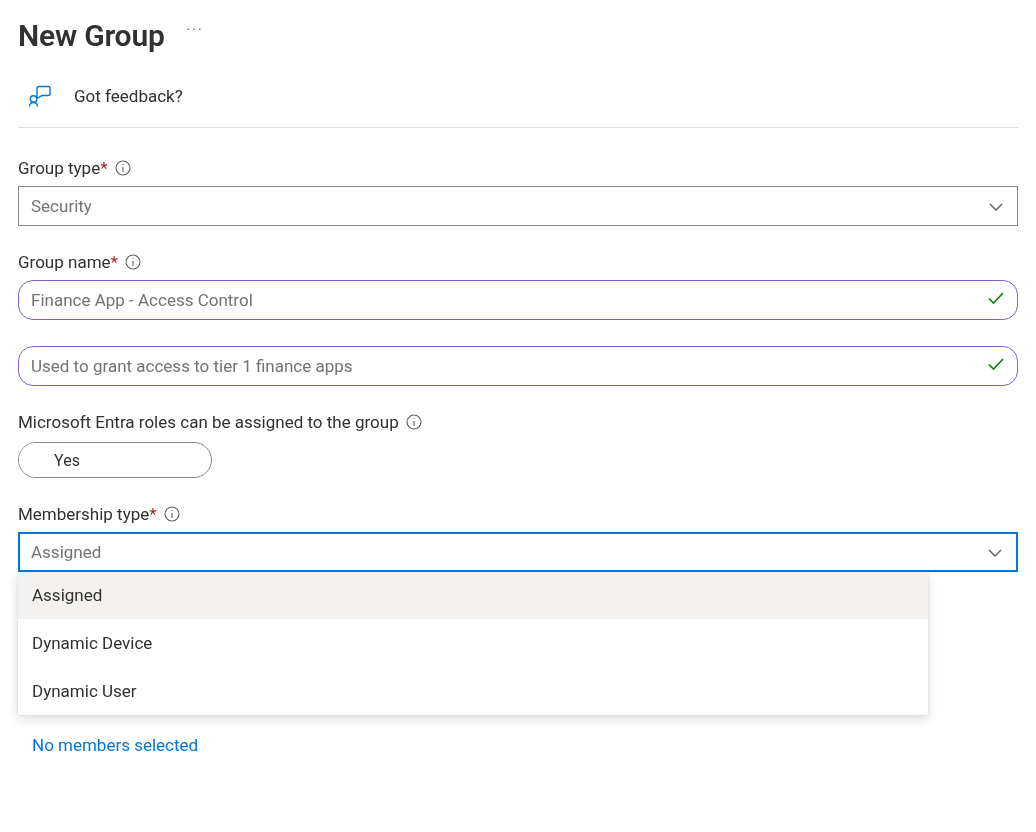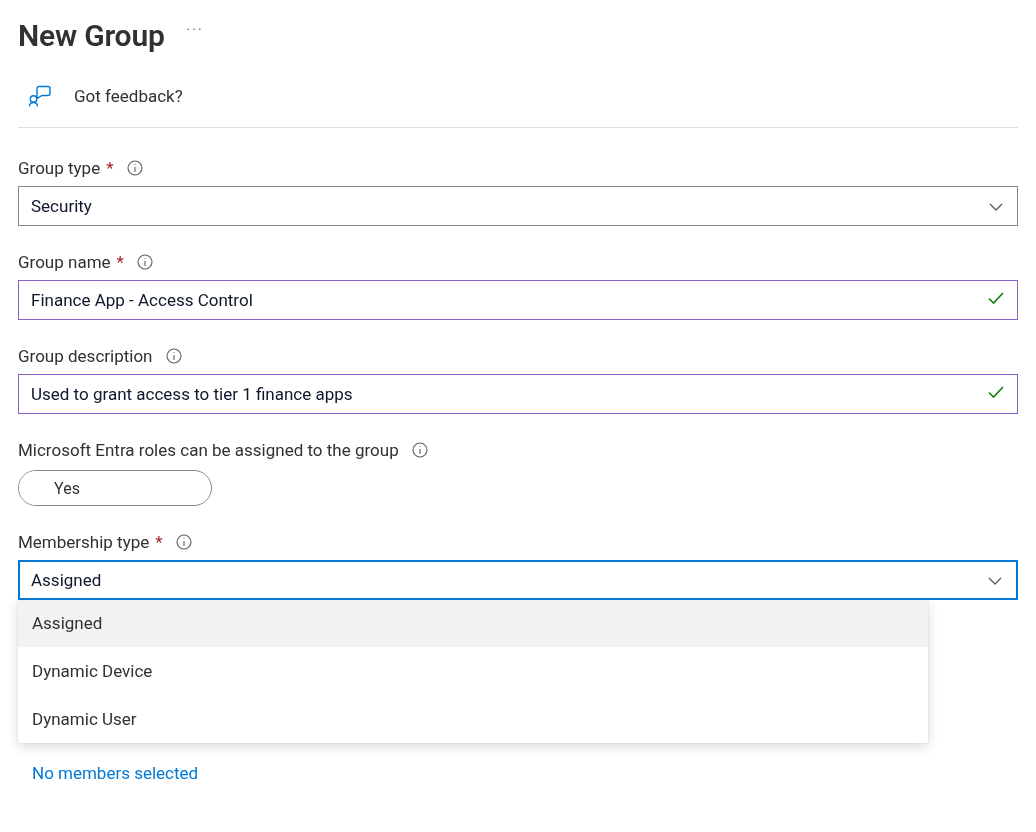--- a/index.html
+++ b/index.html
@@ -42,21 +42,20 @@
   .hr {
     border: none;
     border-top: 1px solid #e1dfdd;
     margin: 2px 0 0 0;
   }
   .form-section { padding-top: 30px; }
   .field-block { margin-bottom: 26px; }
   .field-label-row {
     display: flex;
     align-items: center;
-    gap: 6px;
     font-size: 17px;
     color: #323130;
     margin-bottom: 8px;
   }
   .req-star { color: #a4262c; font-size: 17px; }
   .info-icon {
     display: inline-flex;
     align-items: center;
     justify-content: center;
     width: 18px; height: 18px;
@@ -65,24 +64,24 @@
   .select-box, .text-box {
     position: relative;
     display: flex;
     align-items: center;
     width: 100%;
     height: 40px;
     border: 1px solid #8a8886;
     background: #fff;
     padding: 0 40px 0 12px;
     font-size: 17px;
-    color: #0f172a;
-    cursor: pointer;
-  }
-  .text-box.validated { border-color: #8661c5; }
+    color: #737373;
+    cursor: pointer;
+  }
+  .text-box.validated { border-color: #8661c5; border-radius: 15px; }
   .select-box.focused { border: 2px solid #0078d4; padding-left: 11px; }
   .chevron {
     position: absolute;
     right: 14px;
     top: 50%;
     transform: translateY(-50%);
     pointer-events: none;
   }
   .checkmark {
     position: absolute;
@@ -200,30 +199,20 @@
       <span>Finance App - Access Control</span>
       <span class="checkmark">
         <svg width="18" height="18" viewBox="0 0 18 18" fill="none" stroke="#107c10" stroke-width="1.6">
             <path d="M2 9.5l4.5 4.5L16 4"></path>
           </svg>
       </span>
     </div>
   </div>
 
   <div class="field-block">
-    <div class="field-label-row">
-      <span>Group description</span>
-      <span class="info-icon">
-        <svg width="16" height="16" viewBox="0 0 16 16" fill="none" stroke="#605e5c" stroke-width="1.1">
-          <circle cx="8" cy="8" r="7"></circle>
-          <line x1="8" y1="7" x2="8" y2="12"></line>
-          <circle cx="8" cy="4.5" r="0.6" fill="#605e5c" stroke="none"></circle>
-        </svg>
-      </span>
-    </div>
     <div class="text-box validated">
       <span>Used to grant access to tier 1 finance apps</span>
       <span class="checkmark">
         <svg width="18" height="18" viewBox="0 0 18 18" fill="none" stroke="#107c10" stroke-width="1.6">
             <path d="M2 9.5l4.5 4.5L16 4"></path>
           </svg>
       </span>
     </div>
   </div>
 

